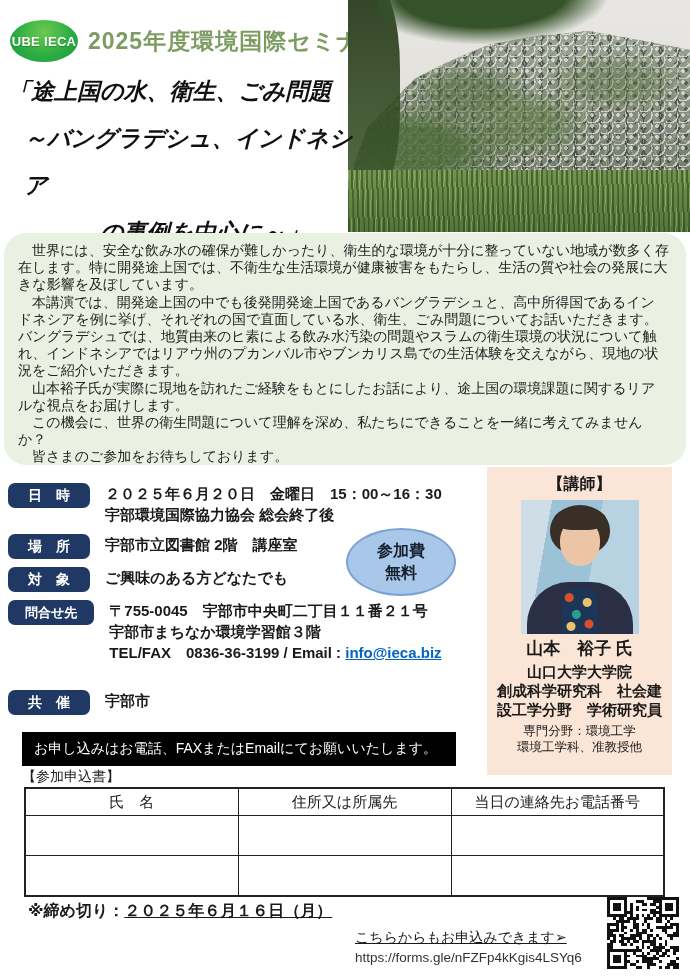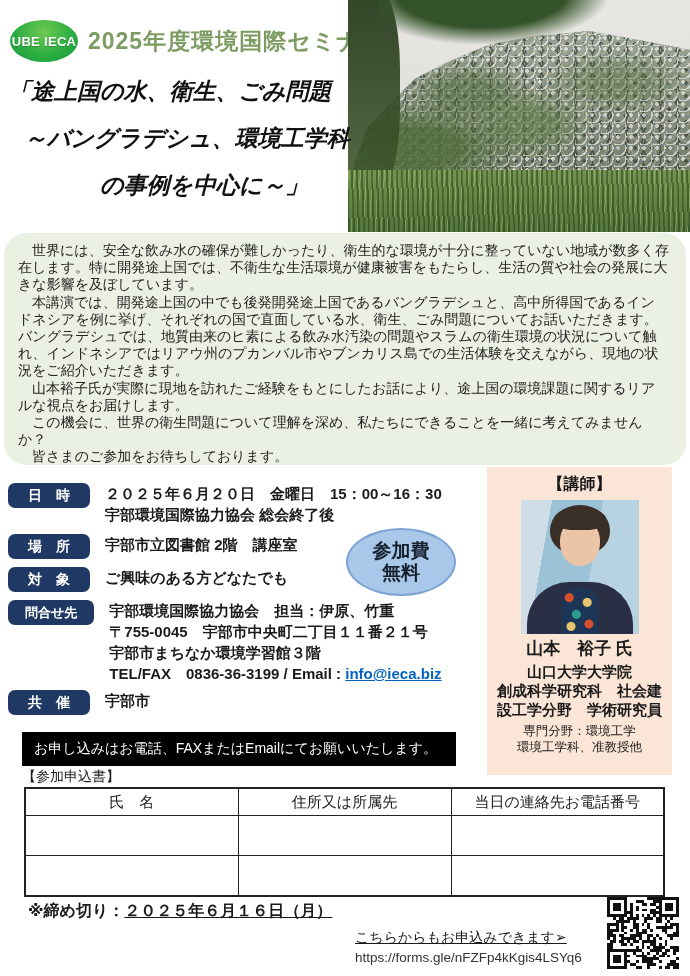--- a/index.html
+++ b/index.html
@@ -58,21 +58,21 @@
      border-radius:7px;font-size:14px;font-weight:bold;text-align:center;line-height:25px;padding:0 17px;}
   .badge.small{font-size:13px;}
   .detail-text{margin-left:15px;font-size:15px;font-weight:bold;line-height:21px;color:#1a1a1a;}
   .detail-text a{color:#0563c1;}
   .r-datetime{top:483px;} .r-place{top:534px;} .r-audience{top:567px;}
   .r-contact{top:600px;} .r-cohost{top:690px;}
 
   
   .fee-oval{position:absolute;left:346px;top:528px;width:110px;height:68px;border-radius:50%;
      background:#a9c7e9;border:2px solid #7ba2d2;box-sizing:border-box;display:flex;flex-direction:column;
-     align-items:center;justify-content:center;font-size:19px;font-weight:bold;color:#16212e;line-height:22px;}
+     align-items:center;justify-content:center;font-size:16px;font-weight:bold;color:#16212e;line-height:22px;}
 
   
   .speaker{position:absolute;left:487px;top:467px;width:185px;height:308px;background:#fbe5d6;
      text-align:center;box-sizing:border-box;padding-top:7px;}
   .speaker .sec-label{font-size:16px;font-weight:bold;}
   .sp-photo{position:relative;width:118px;height:134px;margin:5px auto 2px;overflow:hidden;
      background:linear-gradient(100deg,#cfdde6 0 22%,#9cc2d8 22% 58%,#b7d3e2 58%);}
   .sp-photo .hair{position:absolute;left:29px;top:5px;width:60px;height:50px;background:#3a2f27;
      border-radius:50% 50% 46% 46%;}
   .sp-photo .face{position:absolute;left:39px;top:18px;width:40px;height:48px;background:#ecc5a7;
@@ -127,21 +127,21 @@
   <div class="photo">
     <div class="mound"></div>
     <div class="mound-green"></div>
     <div class="left-trees"></div>
     <div class="canopy"></div>
     <div class="grass"></div>
   </div>
 
   <div class="main-title">
     <div class="t1">「途上国の水、衛生、ごみ問題</div>
-    <div class="t2">～バングラデシュ、環境工学科</div>
+    <div class="t2">～バングラデシュ、インドネシア</div>
     <div class="t3">の事例を中心に～」</div>
   </div>
 
   <div class="intro-box">
     <p>　世界には、安全な飲み水の確保が難しかったり、衛生的な環境が十分に整っていない地域が数多く存在します。特に開発途上国では、不衛生な生活環境が健康被害をもたらし、生活の質や社会の発展に大きな影響を及ぼしています。</p>
     <p>　本講演では、開発途上国の中でも後発開発途上国であるバングラデシュと、高中所得国であるインドネシアを例に挙げ、それぞれの国で直面している水、衛生、ごみ問題についてお話いただきます。バングラデシュでは、地質由来のヒ素による飲み水汚染の問題やスラムの衛生環境の状況について触れ、インドネシアではリアウ州のプカンバル市やブンカリス島での生活体験を交えながら、現地の状況をご紹介いただきます。</p>
     <p>　山本裕子氏が実際に現地を訪れたご経験をもとにしたお話により、途上国の環境課題に関するリアルな視点をお届けします。</p>
     <p>　この機会に、世界の衛生問題について理解を深め、私たちにできることを一緒に考えてみませんか？</p>
     <p>　皆さまのご参加をお待ちしております。</p>
   </div>
@@ -160,21 +160,20 @@
   </div>
 
   <div class="detail-row r-audience">
     <div class="badge">対　象</div>
     <div class="detail-text">ご興味のある方どなたでも</div>
   </div>
 
   <div class="detail-row r-contact">
     <div class="badge small">問合せ先</div>
     <div class="detail-text">
-      <div>宇部環境国際協力協会　担当：伊原、竹重</div>
       <div>〒755-0045　宇部市中央町二丁目１１番２１号</div>
       <div>宇部市まちなか環境学習館３階</div>
       <div><span>TEL/FAX　0836-36-3199 / Email : </span><a href="#">info@ieca.biz</a></div>
     </div>
   </div>
 
   <div class="detail-row r-cohost">
     <div class="badge">共　催</div>
     <div class="detail-text">宇部市</div>
   </div>

